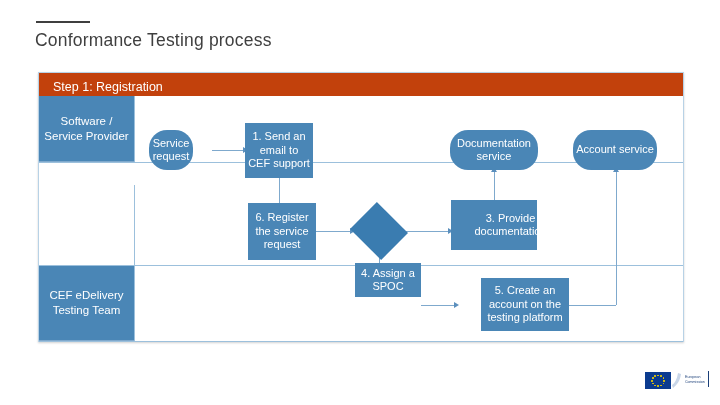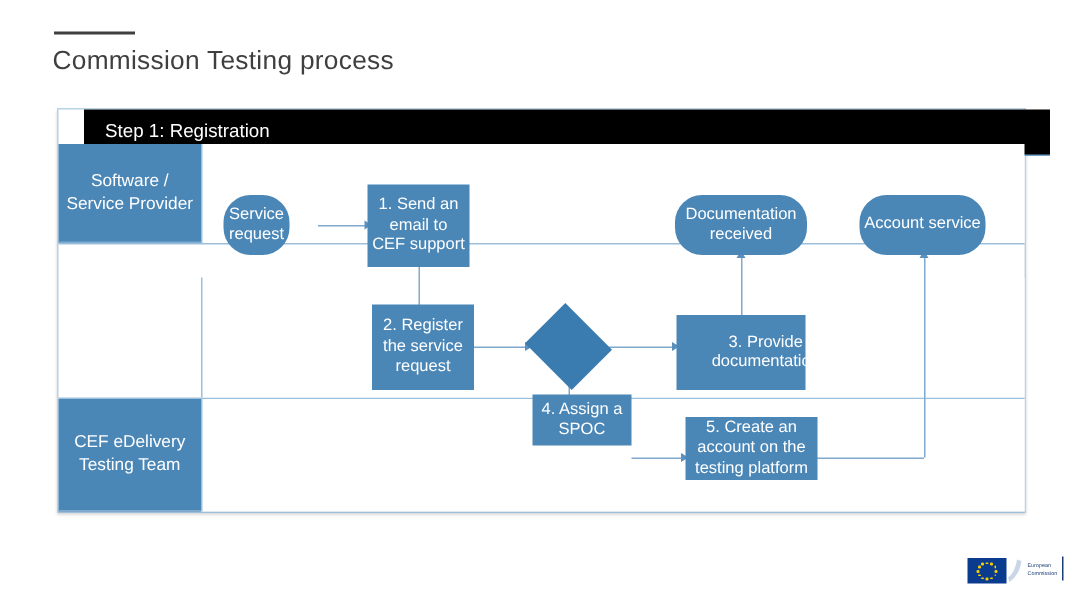--- a/index.html
+++ b/index.html
@@ -42,25 +42,25 @@
     top: 72px;
     width: 646px;
     height: 270px;
     background: #ffffff;
     box-sizing: border-box;
     border: 1px solid #b8d2e6;
     box-shadow: 0 1px 2px rgba(0,0,0,0.18);
   }
   #lane-header {
     position: absolute;
-    left: 17px;
+    left: 0;
     top: 0;
     width: 100%;
     height: 31px;
-    background: #000000;
+    background: #c2410c;
     box-sizing: border-box;
     border-bottom: 1px solid #6fa0c8;
     padding-left: 12px;
   }
   #lane-header-label {
     position: absolute;
     left: 14px;
     top: 7px;
     color: #ffffff;
     font-size: 12.5px;
@@ -205,21 +205,21 @@
     top: 1px;
     width: 1px;
     height: 16px;
     background: #1b3f78;
   }
 </style>
 </head>
 <body>
 
 <div id="title-rule"></div>
-<div id="page-title">Commission Testing process</div>
+<div id="page-title">Conformance Testing process</div>
 
 <div id="swimlane">
 
   <div id="lane-header">
     <div id="lane-header-label">Step 1: Registration</div>
   </div>
 
   <div class="lane" style="top:23px; height:67px;">
     <div class="lane-title">Software / Service Provider</div>
     <div class="lane-body"></div>
@@ -256,35 +256,35 @@
   <div class="arrow right" style="left:415px; top:228.5px;"></div>
 
   <div class="conn h" style="left:505px; top:232px; width:72px;"></div>
   <div class="conn v" style="left:577px; top:98px; height:134px;"></div>
   <div class="arrow up" style="left:573.5px; top:94px;"></div>
 
   <div class="node rounded" style="left:110px; top:57px; width:44px; height:40px;">Service request</div>
 
   <div class="node rect" style="left:206px; top:50px; width:68px; height:55px;">1. Send an email to CEF support</div>
 
-  <div class="node rounded" style="left:411px; top:57px; width:88px; height:40px;">Documentation received</div>
+  <div class="node rounded" style="left:411px; top:57px; width:88px; height:40px;">Documentation service</div>
 
   <div class="node rounded" style="left:534px; top:57px; width:84px; height:40px;">Account service</div>
 
-  <div class="node rect" style="left:209px; top:130px; width:68px; height:57px;">2. Register the service request</div>
+  <div class="node rect" style="left:209px; top:130px; width:68px; height:57px;">6. Register the service request</div>
 
   <div class="node diamond-wrap" style="left:318px; top:139px; width:44px; height:38px;">
     <div class="diamond-shape"></div>
   </div>
 
-  <div class="node rect" style="left:412px; top:137px; width:86px; height:50px;padding-left:36px;">3. Provide documentation</div>
+  <div class="node rect" style="left:412px; top:127px; width:86px; height:50px;padding-left:36px;">3. Provide documentation</div>
 
   <div class="node rect" style="left:316px; top:190px; width:66px; height:34px;text-align:center;">4. Assign a SPOC</div>
 
-  <div class="node rect" style="left:418px; top:205px; width:88px; height:42px;">5. Create an account on the testing platform</div>
+  <div class="node rect" style="left:442px; top:205px; width:88px; height:53px;">5. Create an account on the testing platform</div>
 
 </div>
 
 <div id="eu-logo">
   <div id="eu-flag">
     <span class="star" style="left:12.2px; top:3.0px;"></span>
     <span class="star" style="left:15.4px; top:3.6px;"></span>
     <span class="star" style="left:17.6px; top:5.8px;"></span>
     <span class="star" style="left:18.3px; top:8.7px;"></span>
     <span class="star" style="left:17.6px; top:11.0px;"></span>

